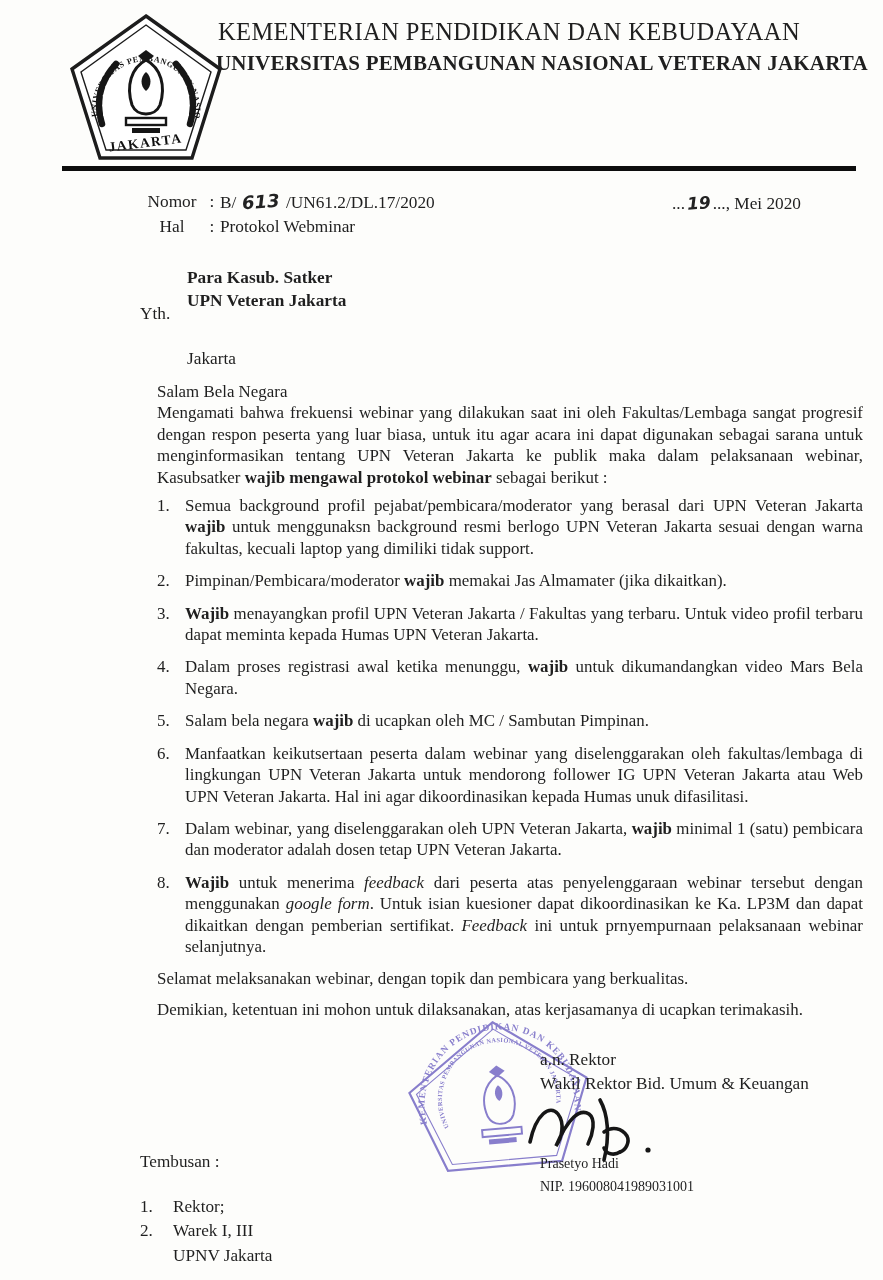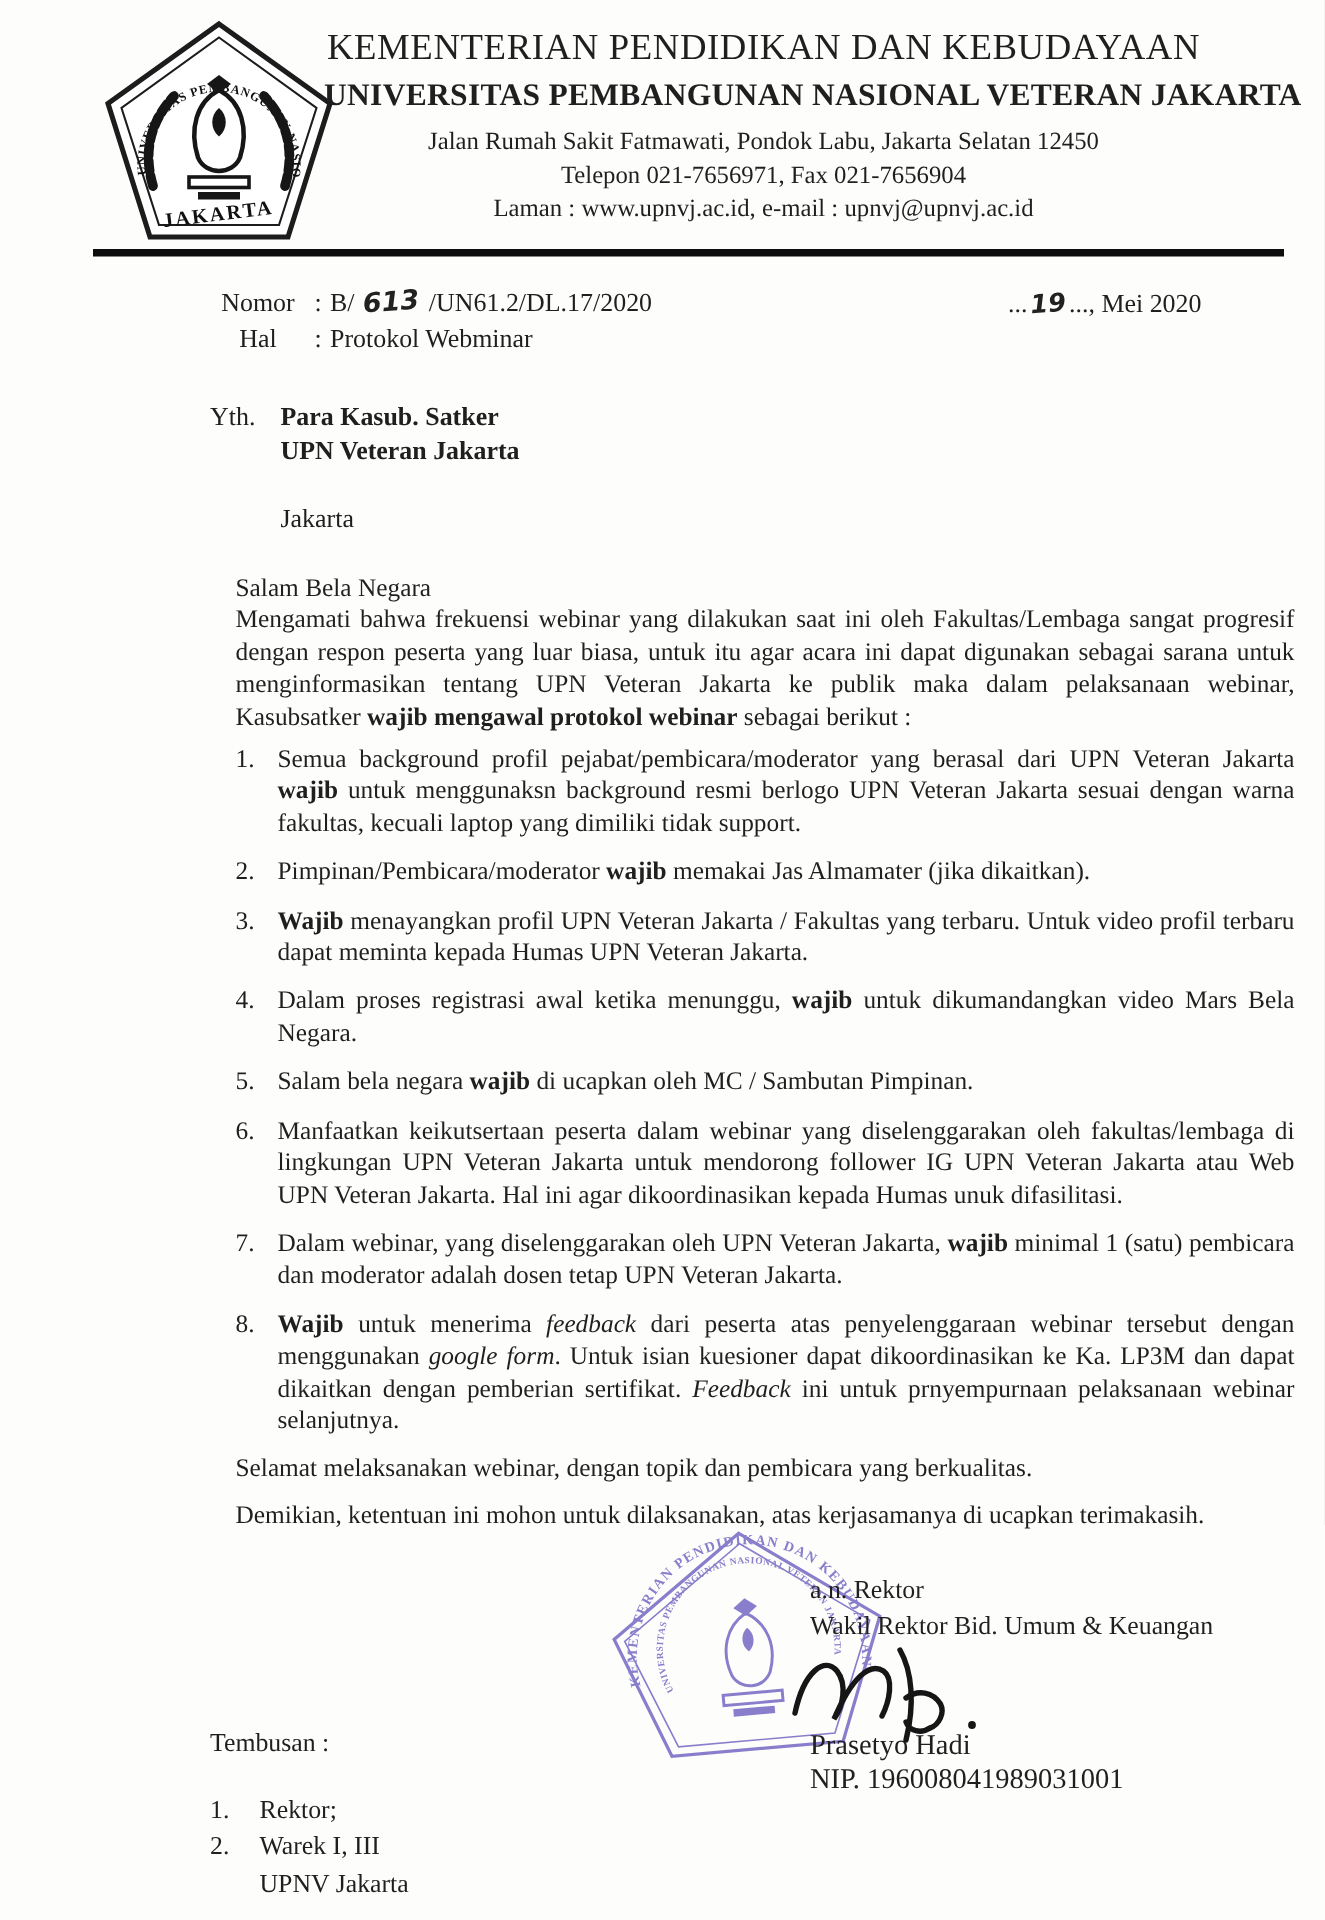--- a/index.html
+++ b/index.html
@@ -25,42 +25,42 @@
   .meta .lbl{width:64px;flex:none;}
   .meta .sep{width:16px;flex:none;}
   .hand{font-family:"DejaVu Sans", sans-serif;font-style:italic;font-weight:bold;
         display:inline-block;transform:rotate(-4deg);font-size:18px;padding:0 6px;color:#222;}
   .date{position:absolute;top:193px;right:82px;font-size:17.3px;}
   .date .hand{font-size:17px;padding:0 2px;}
 
   
   .recipient{position:absolute;left:140px;top:266px;font-size:17.3px;line-height:23px;}
   .recipient .row{display:flex;}
-  .recipient .yth{width:47px;flex:none;}
+  .recipient .yth{width:47px;flex:none;margin-top:36px;}
   .recipient .who{font-weight:bold;}
   .recipient .city{margin-left:47px;margin-top:22px;}
 
   
   .letter-body{position:absolute;left:157px;top:381px;width:706px;
     font-size:16.9px;line-height:21.4px;text-align:justify;}
   .salutation{text-align:left;}
   .intro{margin:0;}
   .plist{margin-top:7px;}
   .pitem{display:flex;margin-bottom:11px;}
   .pitem .num{width:28px;flex:none;}
   .pitem .txt{flex:1;text-align:justify;}
   .closing1{margin-top:11px;}
   .closing2{margin-top:9px;}
 
   
   .stamp{position:absolute;left:400px;top:1018px;width:198px;height:158px;
          transform:rotate(-5deg);opacity:.82;z-index:1;}
   .sig-head{position:absolute;left:540px;top:1048px;font-size:17.2px;line-height:24px;z-index:3;}
   .scribble{position:absolute;left:524px;top:1090px;width:138px;height:76px;z-index:3;}
-  .sig-name{position:absolute;left:540px;top:1152px;font-size:19px;line-height:23px;z-index:3;}
+  .sig-name{position:absolute;left:540px;top:1152px;font-size:14px;line-height:23px;z-index:3;}
 
   
   .tembusan{position:absolute;left:140px;top:1150px;font-size:17.2px;line-height:24.5px;}
   .tembusan .items{margin-top:20px;}
   .tembusan .row{display:flex;}
   .tembusan .tnum{width:33px;flex:none;}
   .tembusan .sub{margin-left:33px;text-align:center;}
 </style>
 </head>
 <body>
@@ -82,25 +82,20 @@
     <path d="M82 60 C 88 65 88 74 82 79 C 76 74 76 65 82 60 Z" fill="#161616"></path>
     <path d="M74 44 L82 38 L90 44 L82 50 Z" fill="#161616"></path>
     <rect x="62" y="106" width="40" height="7" fill="none" stroke="#161616" stroke-width="2.4"></rect>
     <rect x="68" y="116" width="28" height="5" fill="#161616"></rect>
     <text x="82" y="135" text-anchor="middle" transform="rotate(-7 82 135)" font-size="13.5" font-weight="bold" fill="#111" font-family="Liberation Serif, serif" letter-spacing="1.5">JAKARTA</text>
   </svg>
 
   <div class="head">
     <div class="ministry">KEMENTERIAN PENDIDIKAN DAN KEBUDAYAAN</div>
     <div class="university">UNIVERSITAS PEMBANGUNAN NASIONAL VETERAN JAKARTA</div>
-    <div class="addr">
-      <div>Jalan Rumah Sakit Fatmawati, Pondok Labu, Jakarta Selatan 12450</div>
-      <div>Telepon 021-7656971, Fax 021-7656904</div>
-      <div>Laman : www.upnvj.ac.id, e-mail : upnvj@upnvj.ac.id</div>
-    </div>
   </div>
   <div class="rule"></div>
 
   <div class="meta">
     <div class="row">
       <span class="lbl">Nomor</span>
       <span class="sep">:</span>
       <span><span>B/</span><span class="hand">613</span><span>/UN61.2/DL.17/2020</span></span>
     </div>
     <div class="row">

